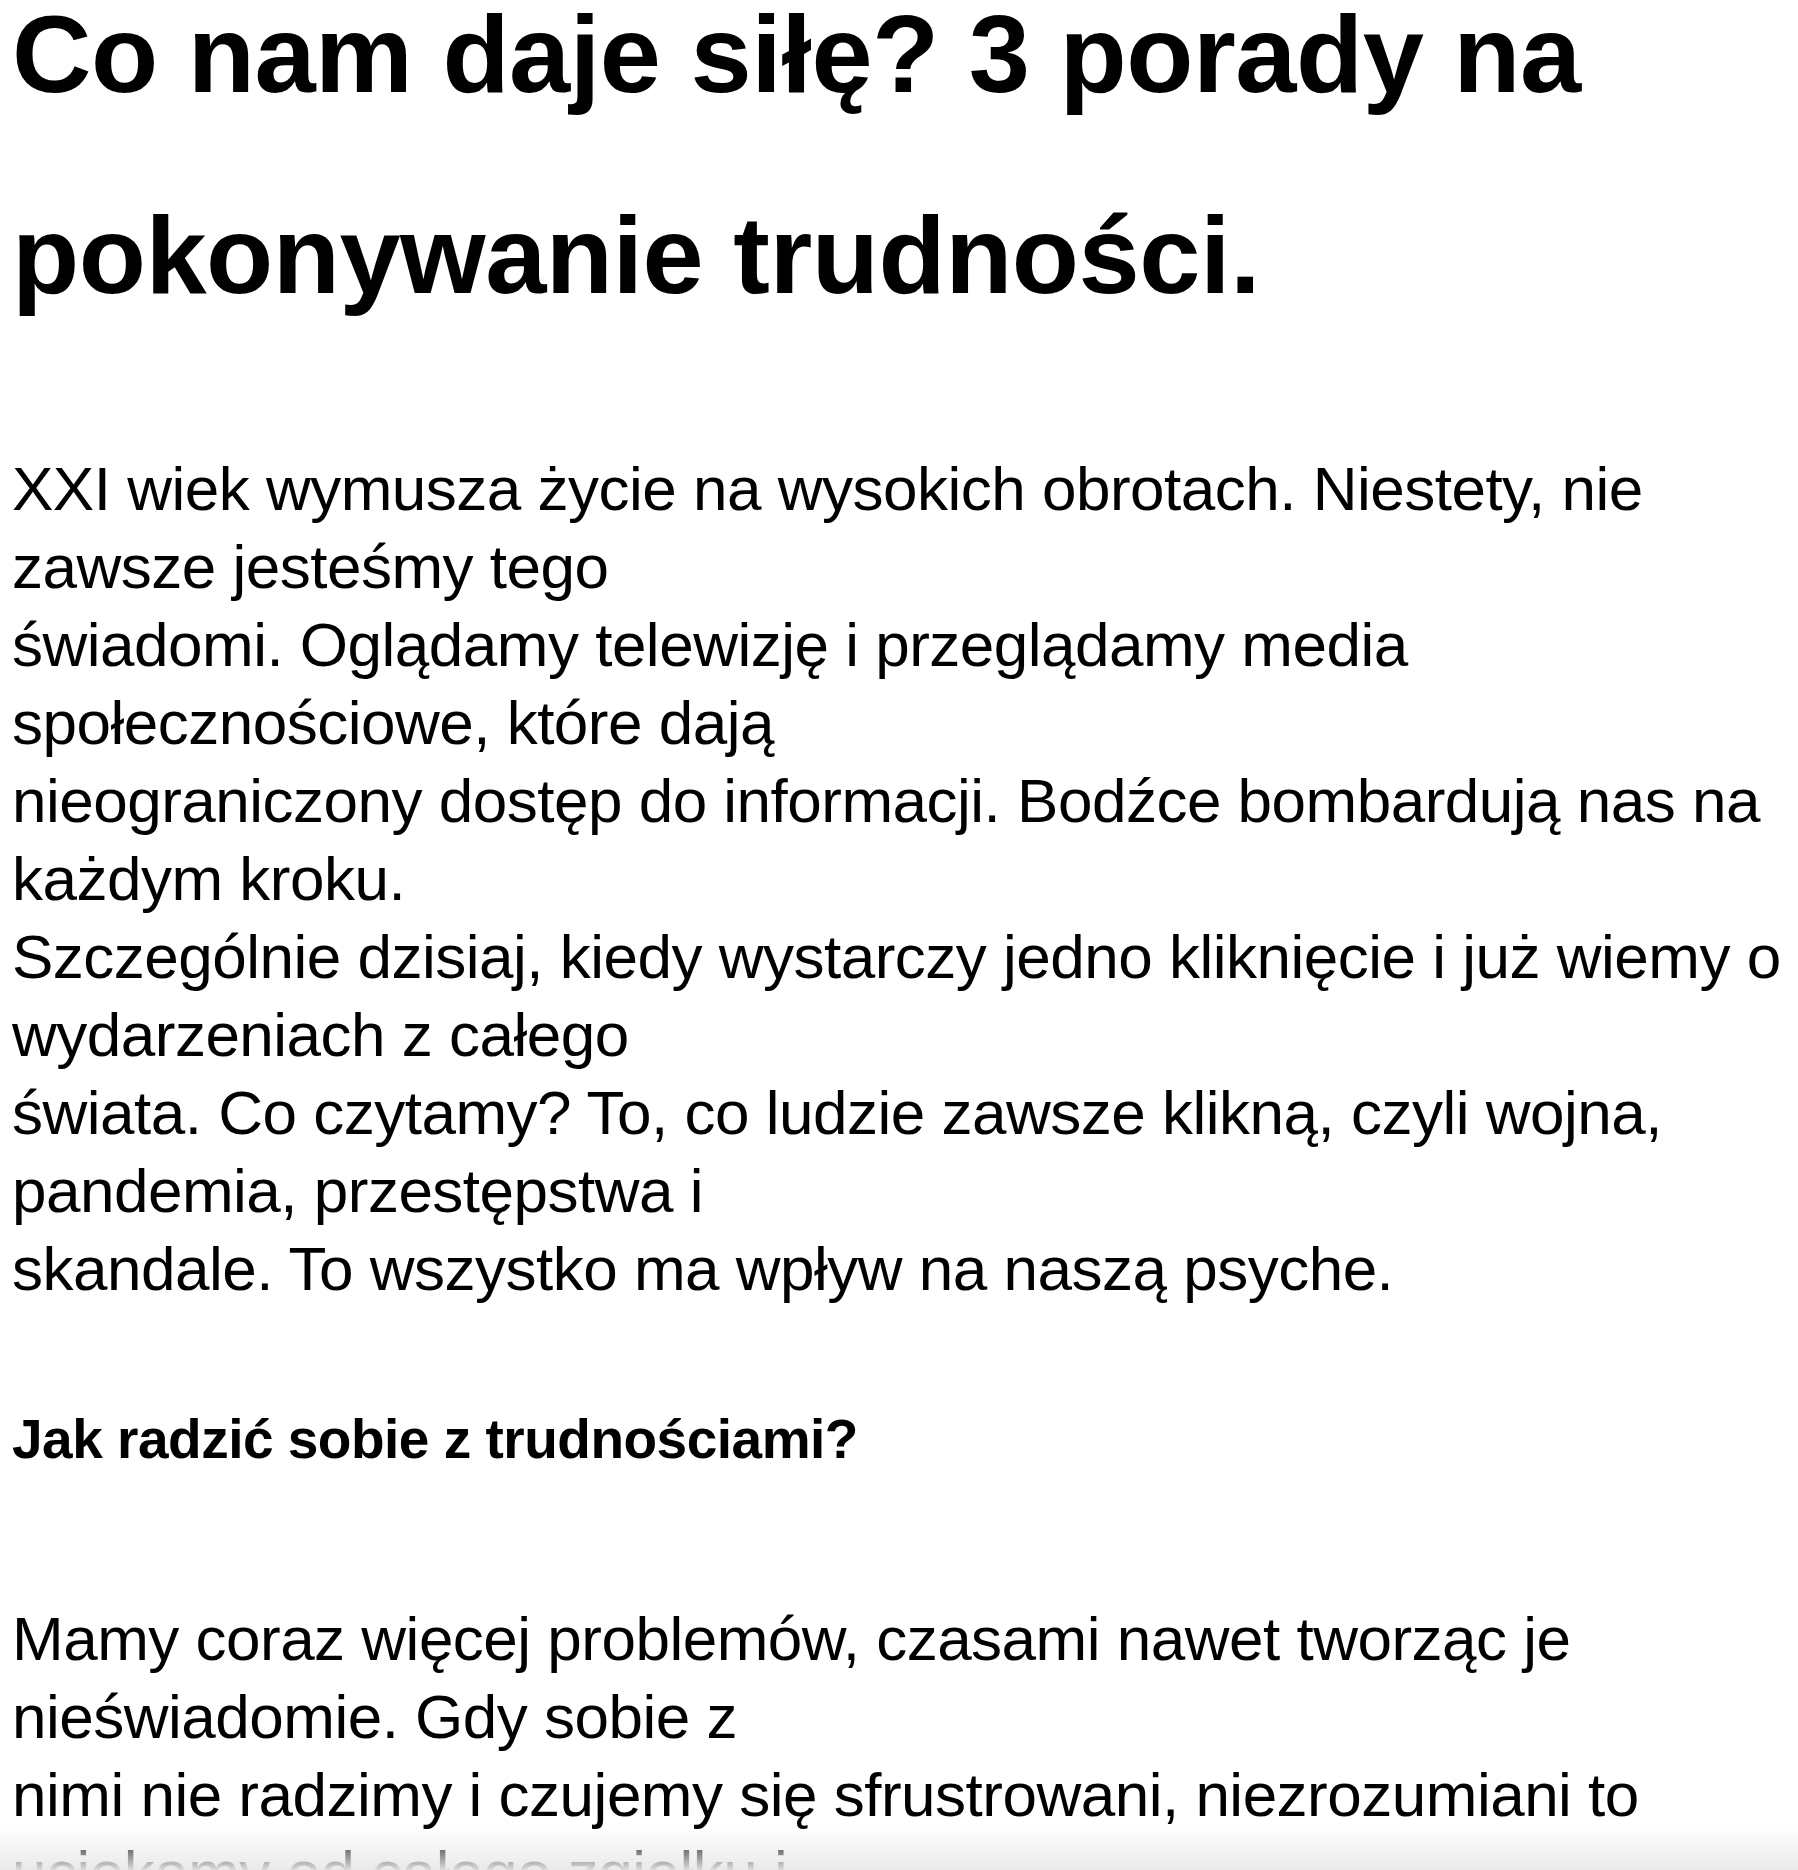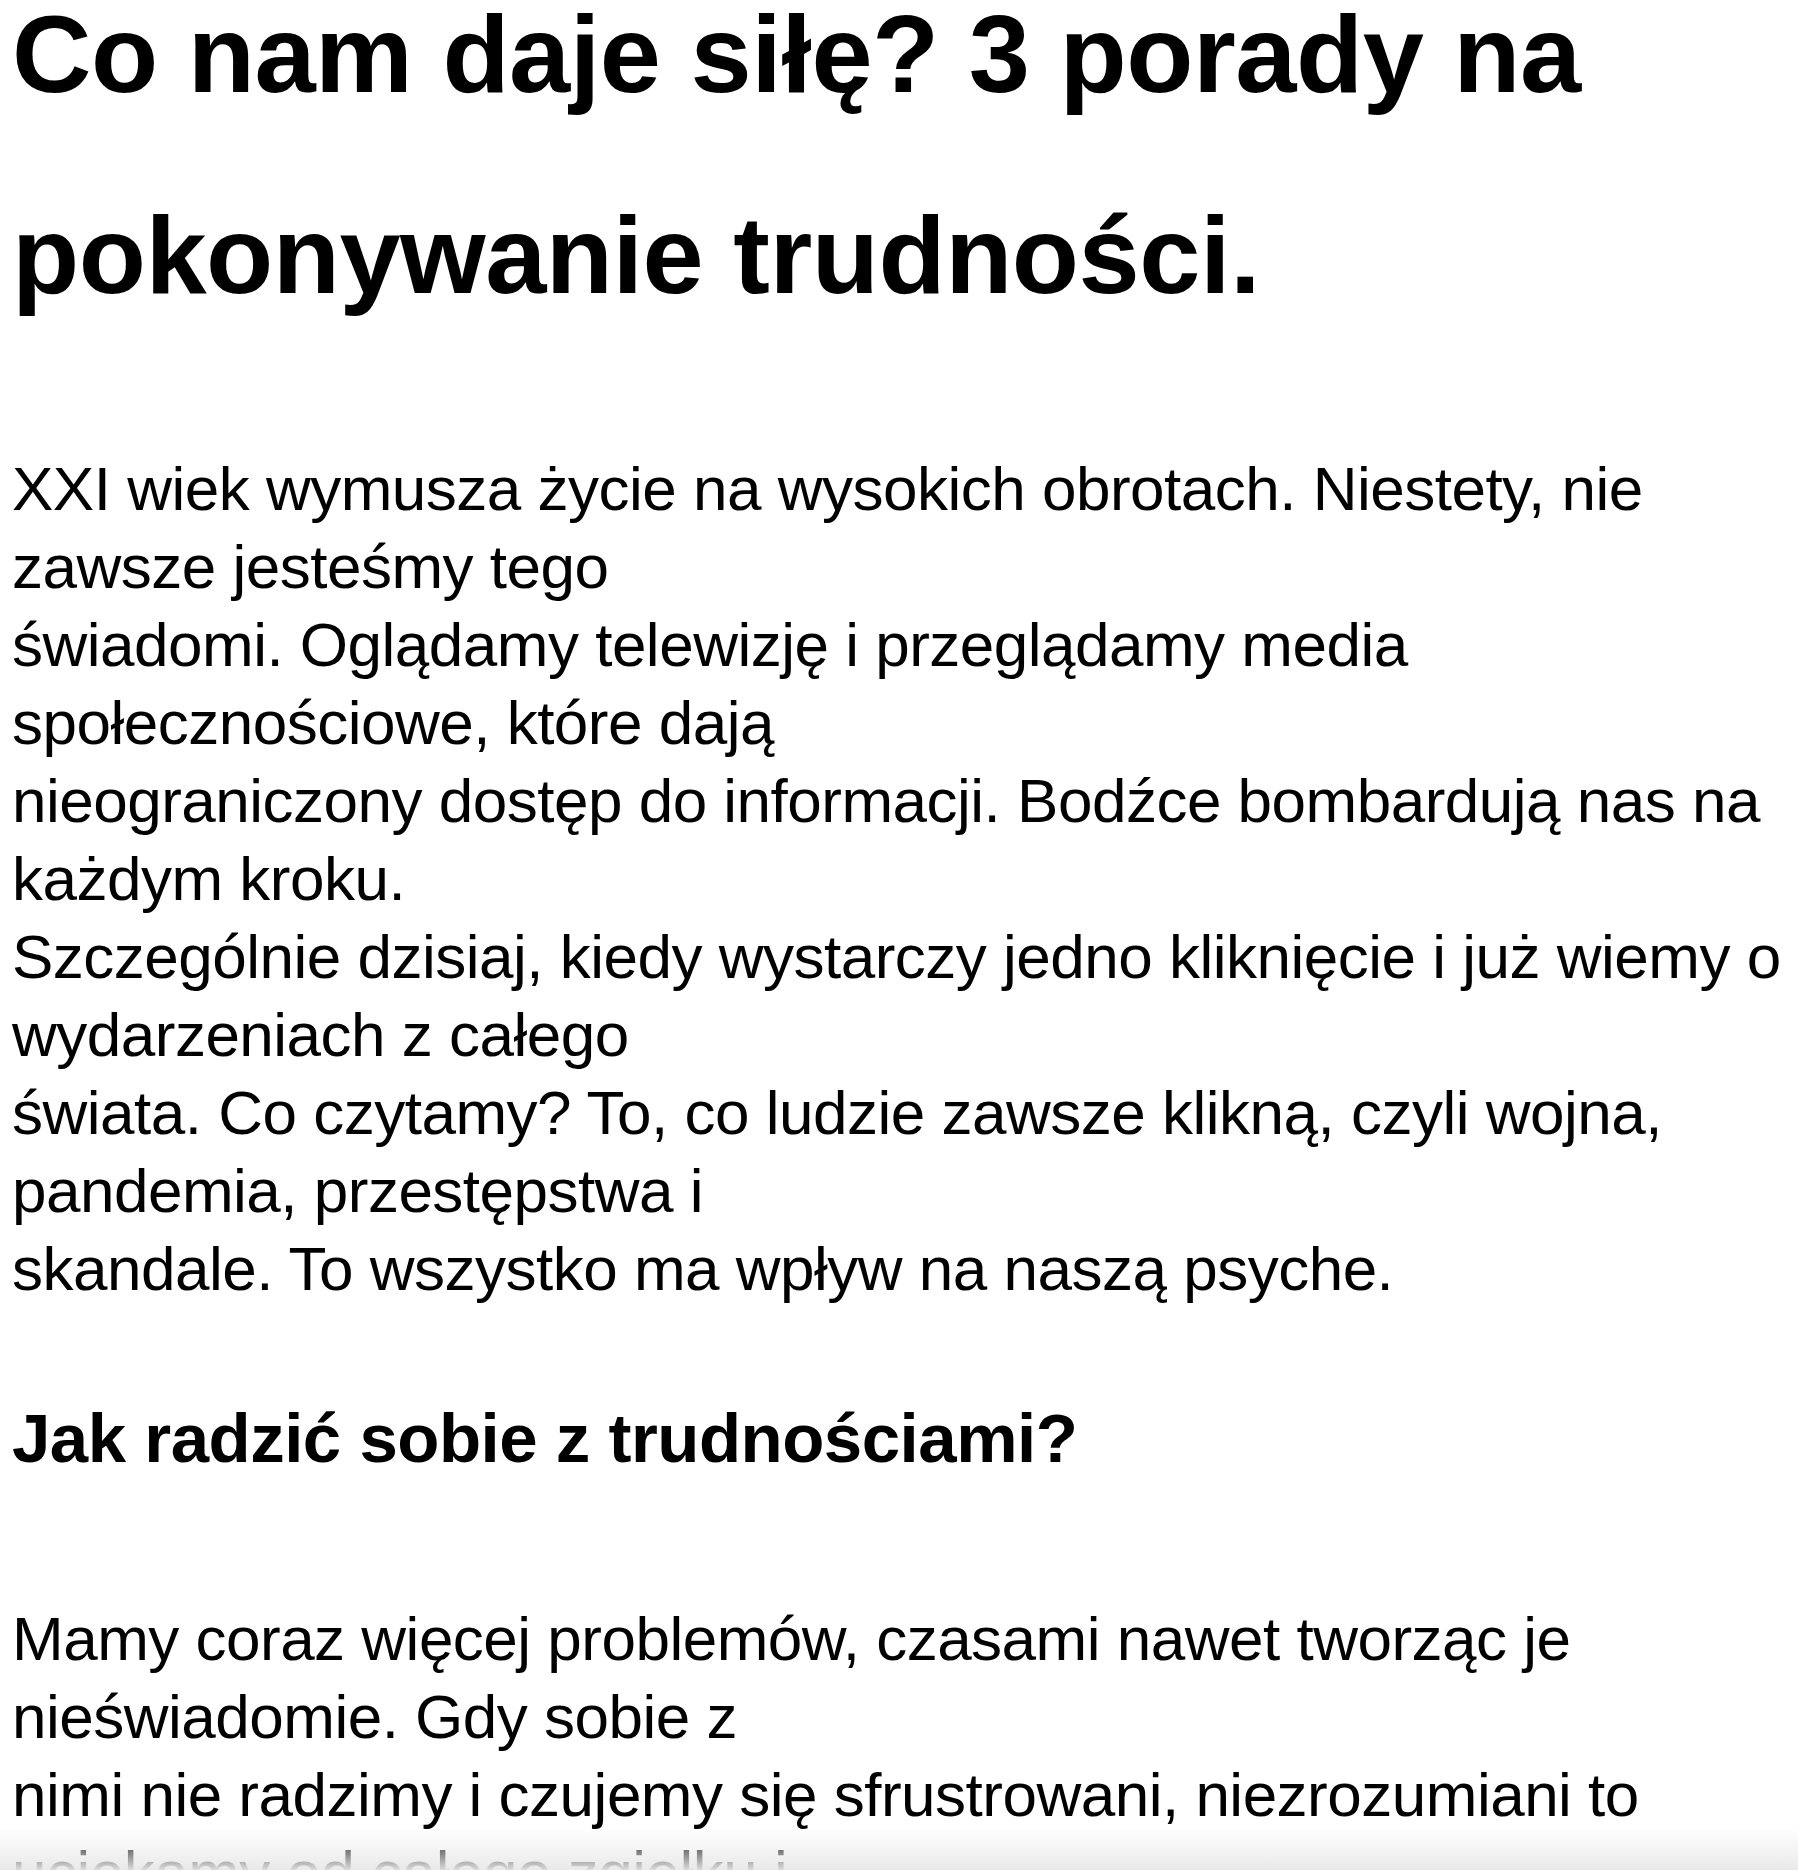--- a/index.html
+++ b/index.html
@@ -30,21 +30,21 @@
     font-size: 62px;
     line-height: 78px;
     letter-spacing: -0.5px;
     margin: 0;
     white-space: pre-line;
   }
   p.intro {
     margin-top: 95px;
   }
   h2.section-heading {
-    font-size: 69px;
+    font-size: 55px;
     line-height: 78px;
     font-weight: bold;
     letter-spacing: -0.5px;
     margin: 0;
     white-space: pre-line;
   }
   h2.heading-1 { margin-top: 92px; }
   p.para-1    { margin-top: 122px; }
   h2.heading-2 { margin-top: 33px; }
   p.para-2    { margin-top: 93px; }

